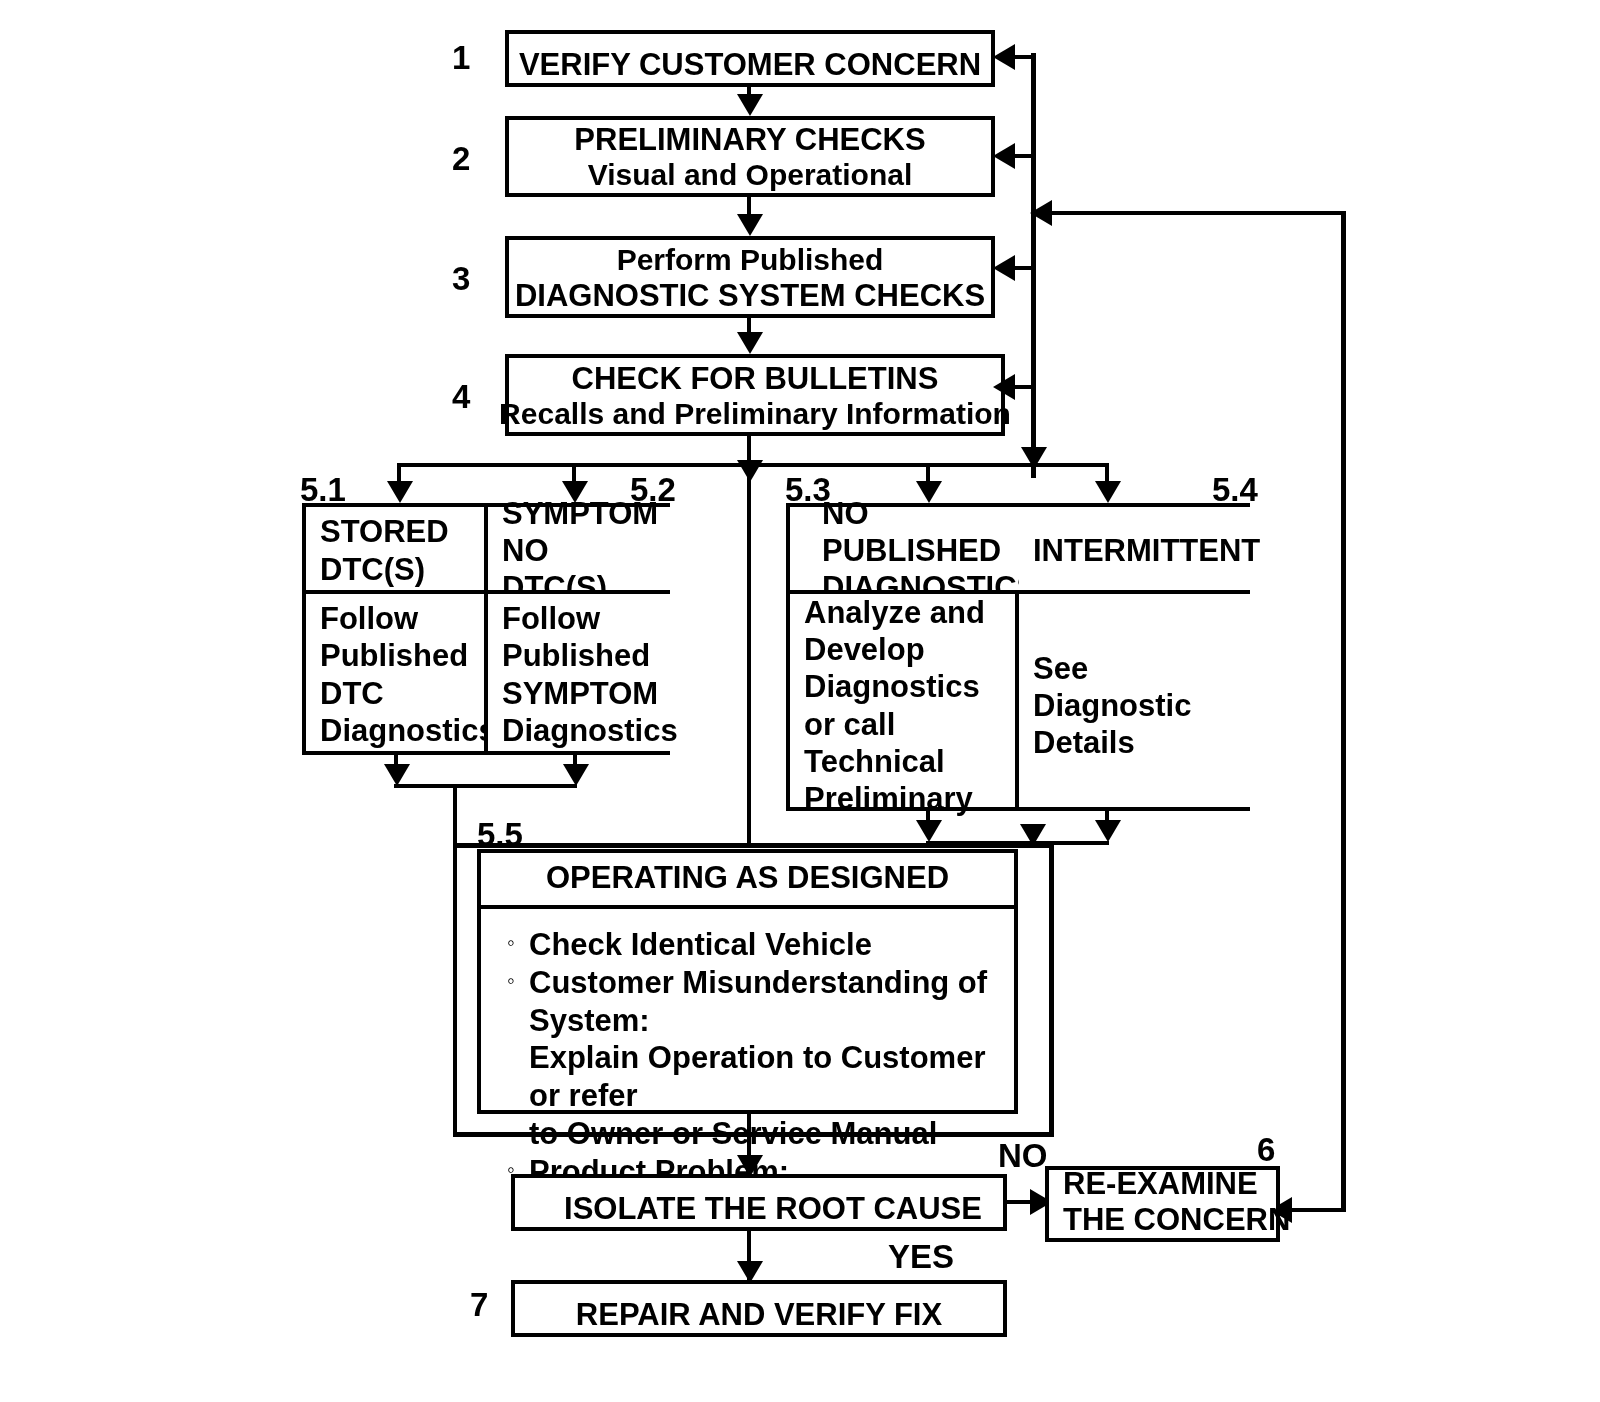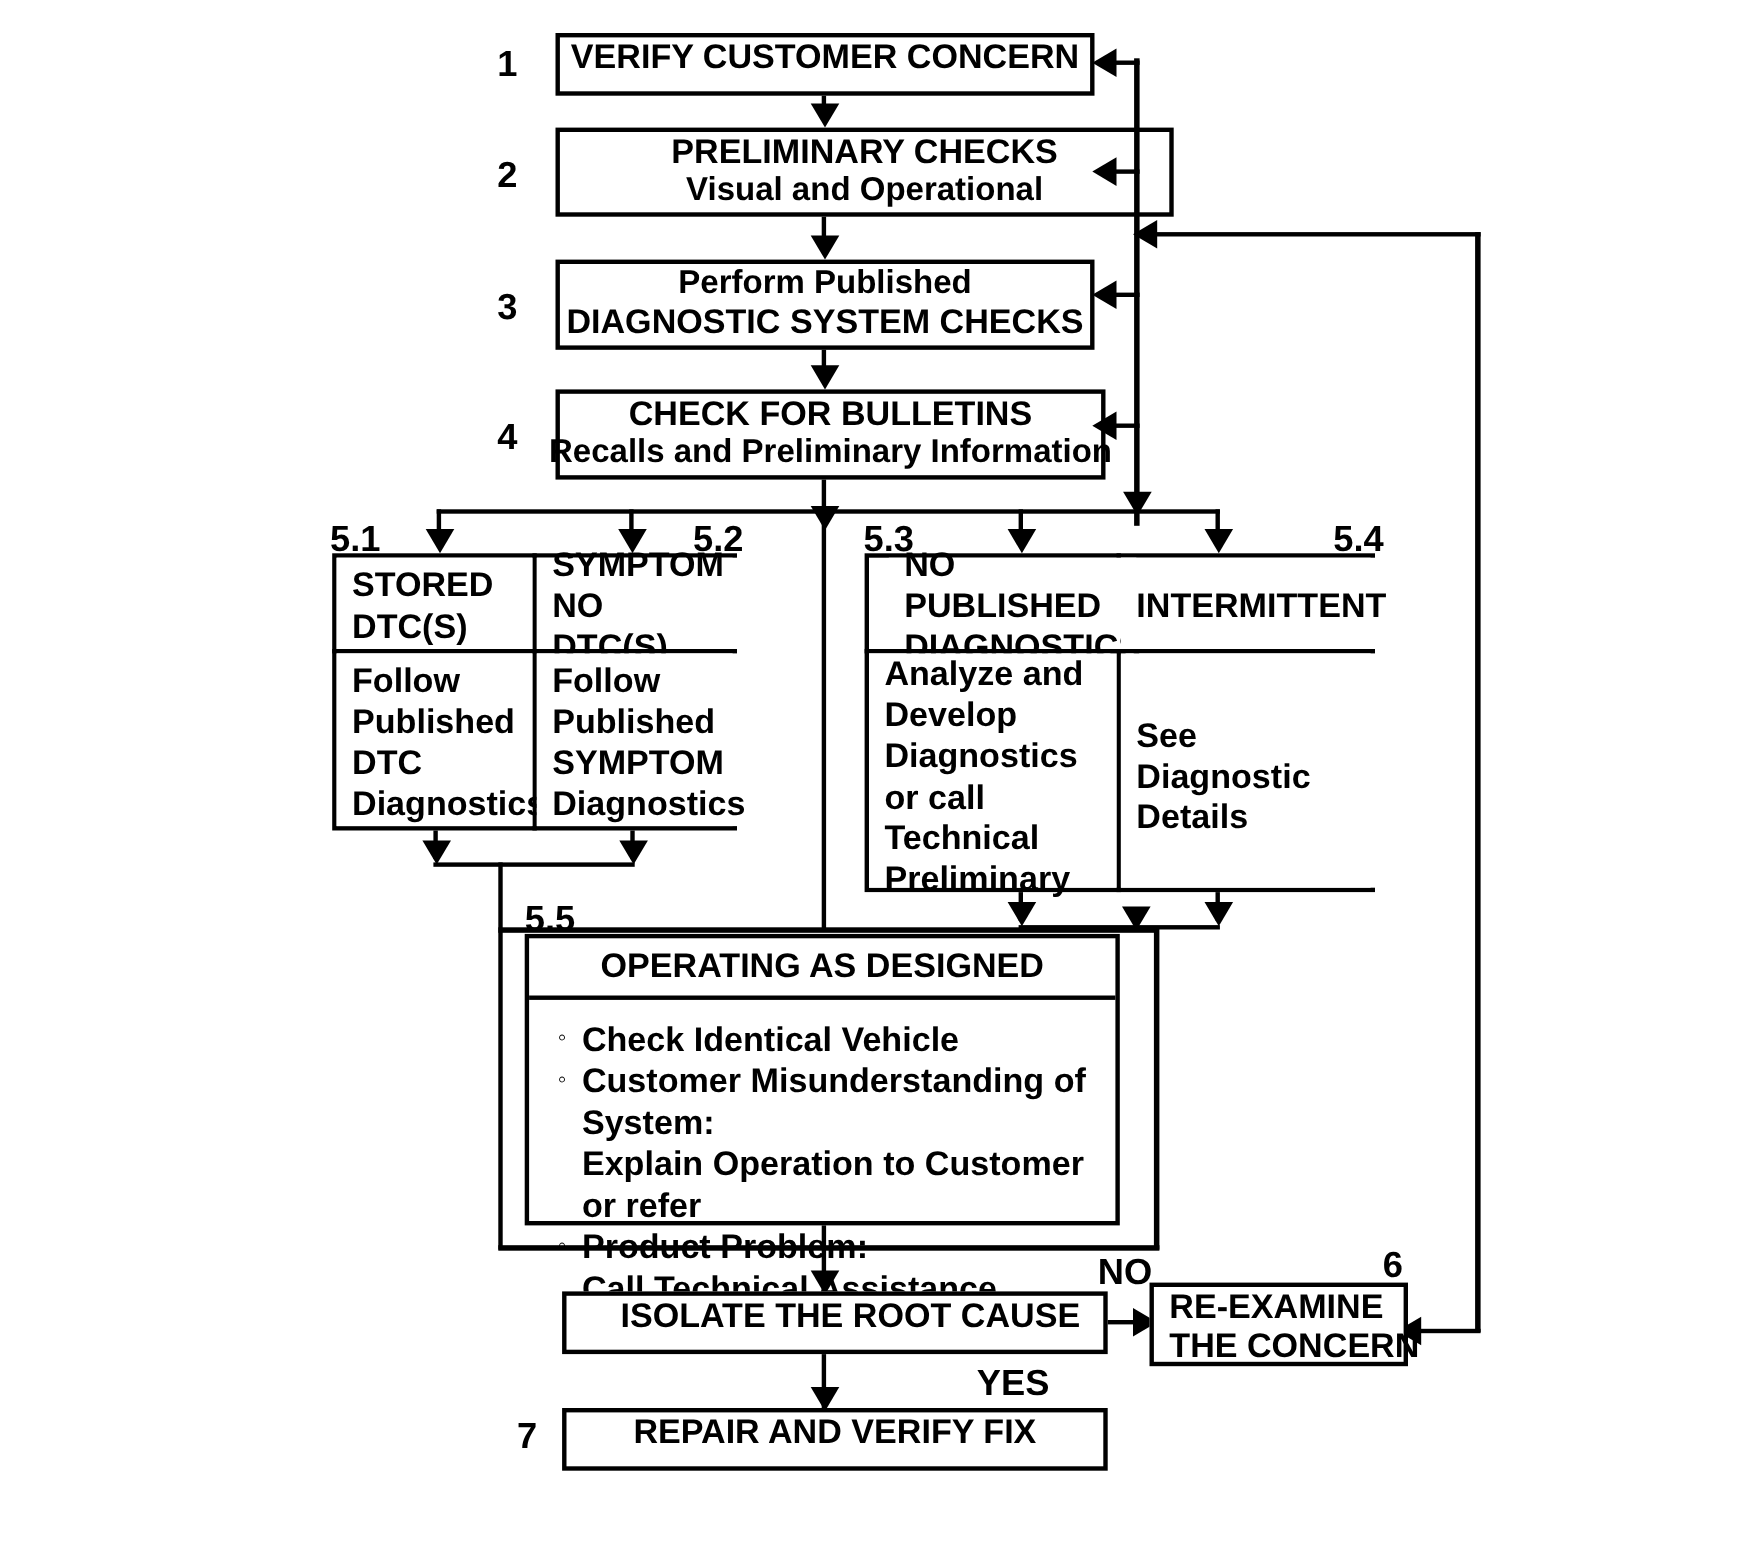--- a/index.html
+++ b/index.html
@@ -19,21 +19,21 @@
     overflow: hidden;
   }
   .box {
     position: absolute;
     box-sizing: border-box;
     border: 4px solid #000;
     background: #fff;
     display: flex;
     flex-direction: column;
     align-items: center;
-    justify-content: flex-start;
+    justify-content: flex-end;
     text-align: center;
     line-height: 1.16;
   }
   .box .ln { display: block; white-space: nowrap; }
   .stepnum {
     position: absolute;
     font-size: 33px;
     font-weight: bold;
     line-height: 1;
     color: #000;
@@ -136,21 +136,21 @@
   <div class="stepnum" style="left:452px; top:142px;">2</div>
   <div class="stepnum" style="left:452px; top:262px;">3</div>
   <div class="stepnum" style="left:452px; top:380px;">4</div>
   <div class="stepnum" style="left:1257px; top:1133px;">6</div>
   <div class="stepnum" style="left:470px; top:1288px;">7</div>
 
   <div class="box" style="left:505px; top:30px; width:490px; height:57px;">
     <span class="ln t-main">VERIFY CUSTOMER CONCERN</span>
   </div>
 
-  <div class="box" style="left:505px; top:116px; width:562px; height:81px;">
+  <div class="box" style="left:505px; top:116px; width:490px; height:81px;">
     <span class="ln t-main">PRELIMINARY CHECKS</span>
     <span class="ln t-sub">Visual and Operational</span>
   </div>
 
   <div class="box" style="left:505px; top:236px; width:490px; height:82px;">
     <span class="ln t-sub">Perform Published</span>
     <span class="ln t-main">DIAGNOSTIC SYSTEM CHECKS</span>
   </div>
 
   <div class="box" style="left:505px; top:354px; width:500px; height:82px;">
@@ -295,20 +295,21 @@
       <div class="bullet-row">
         <span class="bullet-mark">◦</span>
         <span class="bullet-text">Check Identical Vehicle</span>
       </div>
 
       <div class="bullet-row">
         <span class="bullet-mark">◦</span>
         <span class="bullet-text">Customer Misunderstanding of System:</span>
       </div>
       <div class="bullet-cont">Explain Operation to Customer or refer</div>
+      <div class="bullet-cont">to Owner or Service Manual</div>
 
       <div class="bullet-row">
         <span class="bullet-mark">◦</span>
         <span class="bullet-text">Product Problem:</span>
       </div>
       <div class="bullet-cont">Call Technical Assistance</div>
 
     </div>
   </div>
 

